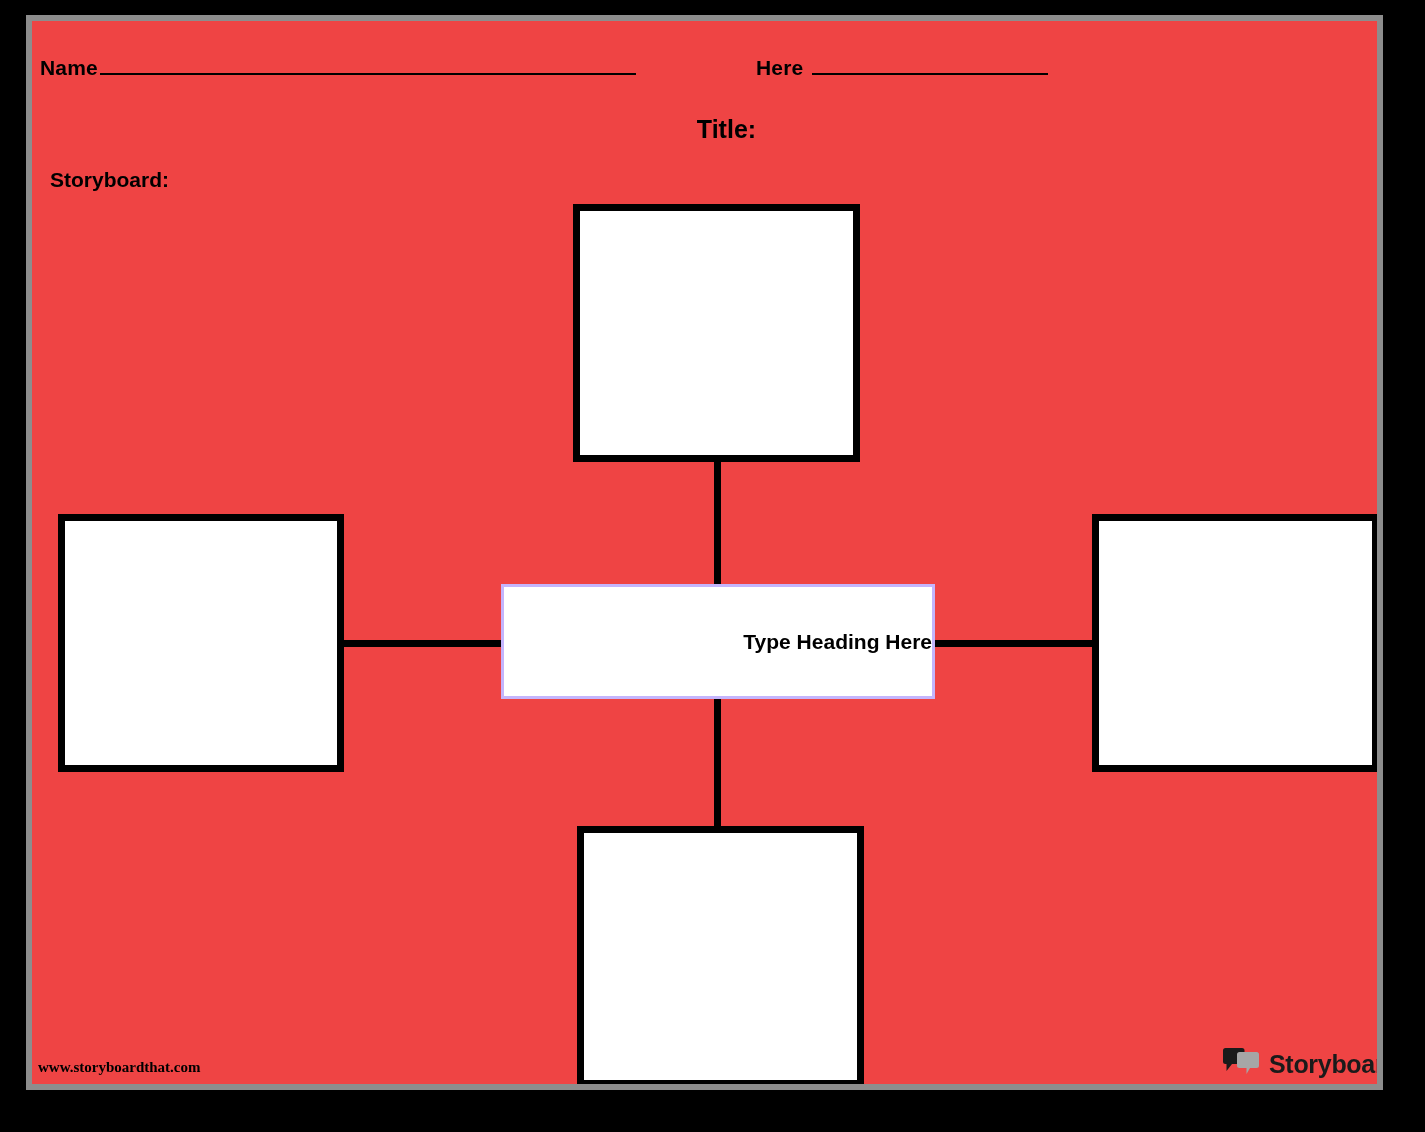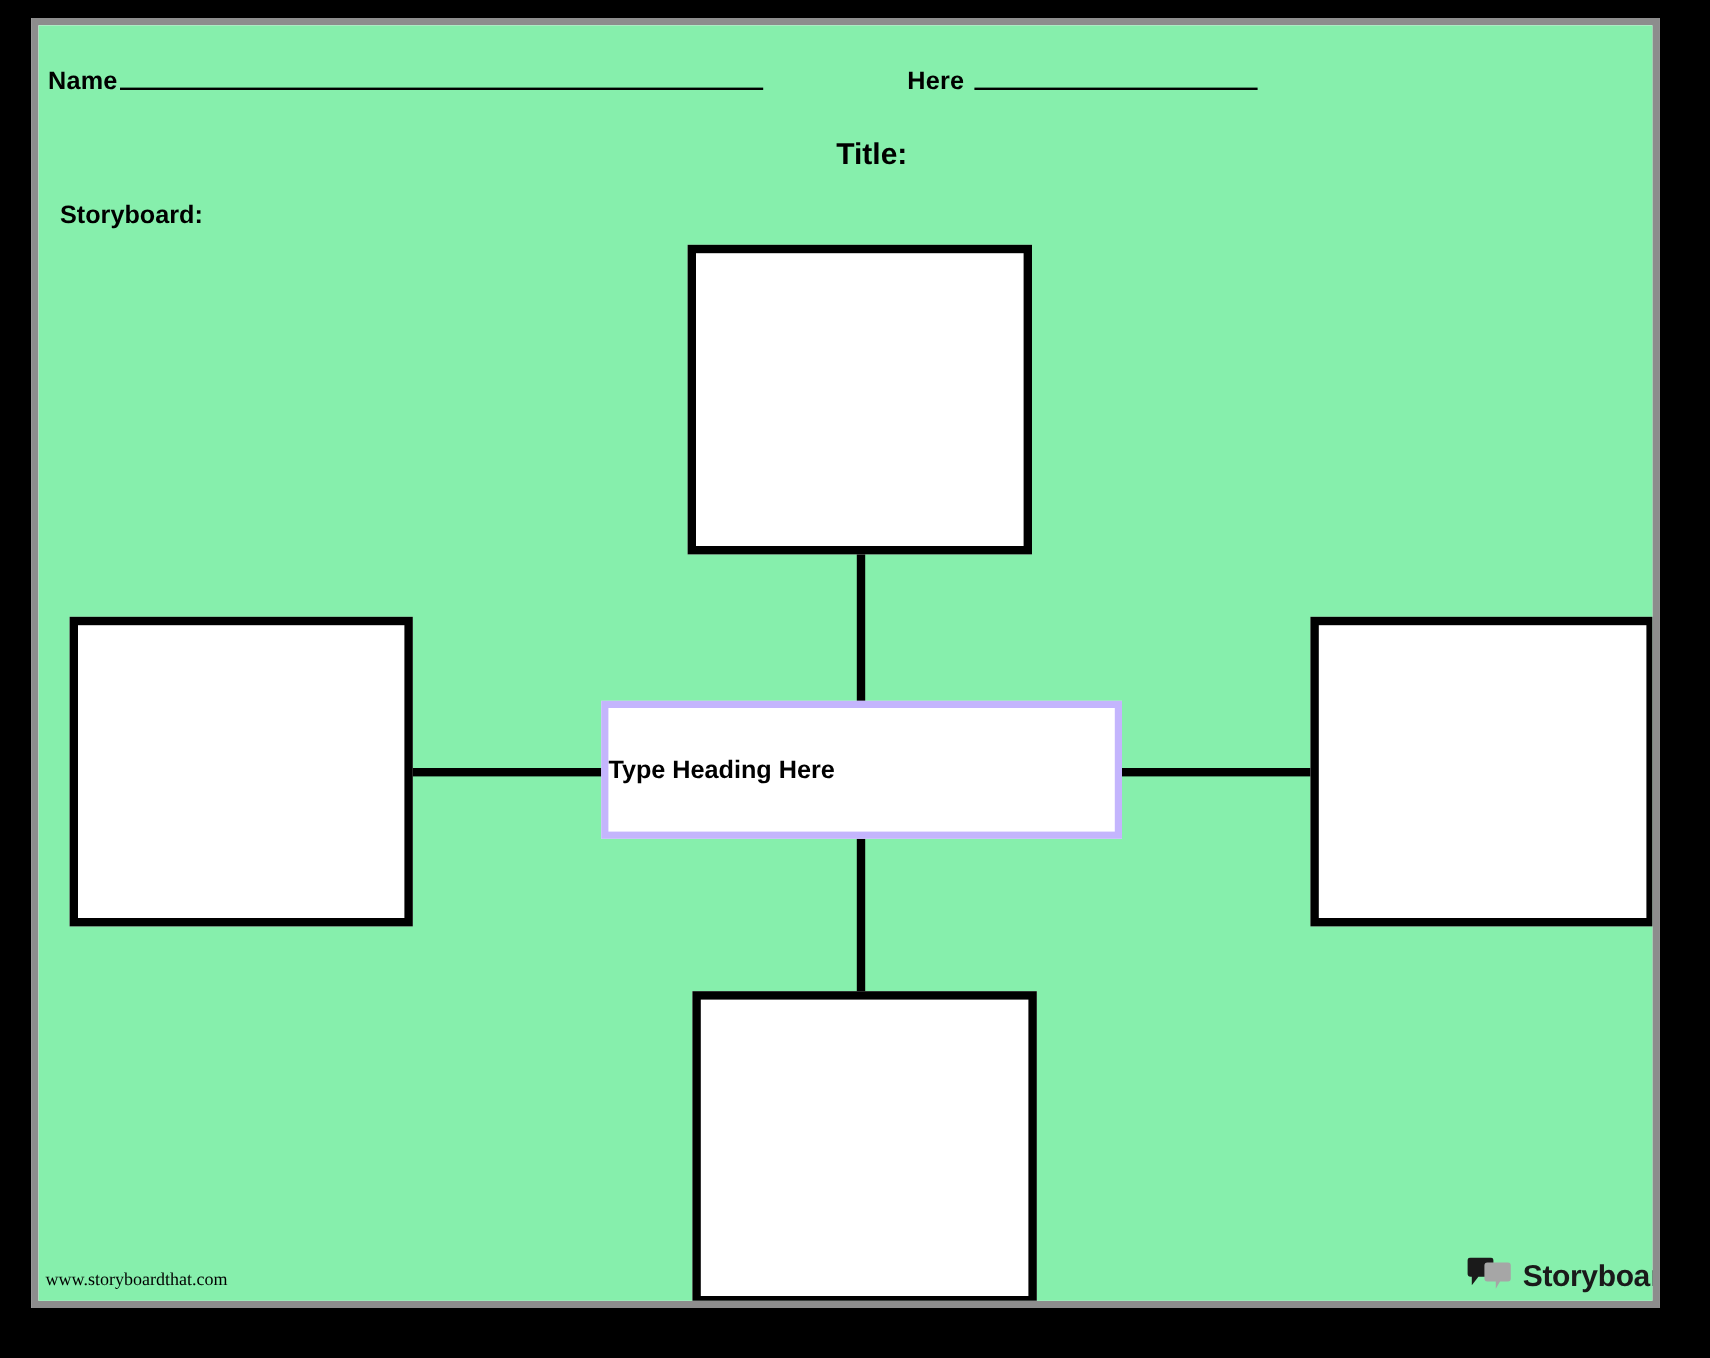--- a/index.html
+++ b/index.html
@@ -35,21 +35,21 @@
     border-bottom: 6px solid #8d8d8d;
     box-sizing: border-box;
     overflow: hidden;
   }
   
   #sheet {
     position: absolute;
     left: 0; top: 0;
     width: 1357px;
     height: 1075px;
-    background: #86efac;
+    background: #ef4444;
   }
 
   .abs { position: absolute; }
 
   
   .hdr-label {
     font-weight: bold;
     font-size: 21px;
     color: #000;
     letter-spacing: 0.2px;
@@ -80,25 +80,25 @@
   
   .node {
     position: absolute;
     background: #ffffff;
     border: 7px solid #000000;
     box-sizing: border-box;
   }
   .center-node {
     position: absolute;
     background: #ffffff;
-    border: 6px solid #c4b5fd;
+    border: 3px solid #c4b5fd;
     box-sizing: border-box;
     display: flex;
     align-items: center;
-    justify-content: flex-start;
+    justify-content: flex-end;
   }
   .center-label {
     font-weight: bold;
     font-size: 21px;
     color: #000;
     white-space: nowrap;
   }
   .connector-v {
     position: absolute;
     background: #000000;
@@ -107,21 +107,21 @@
   .connector-h {
     position: absolute;
     background: #000000;
     height: 7px;
   }
 
   
   .site-url {
     position: absolute;
     font-family: "Liberation Serif", serif;
-    font-weight: normal;
+    font-weight: bold;
     font-size: 15px;
     color: #000;
     white-space: nowrap;
   }
   .logo {
     position: absolute;
     display: flex;
     align-items: center;
     gap: 7px;
   }

